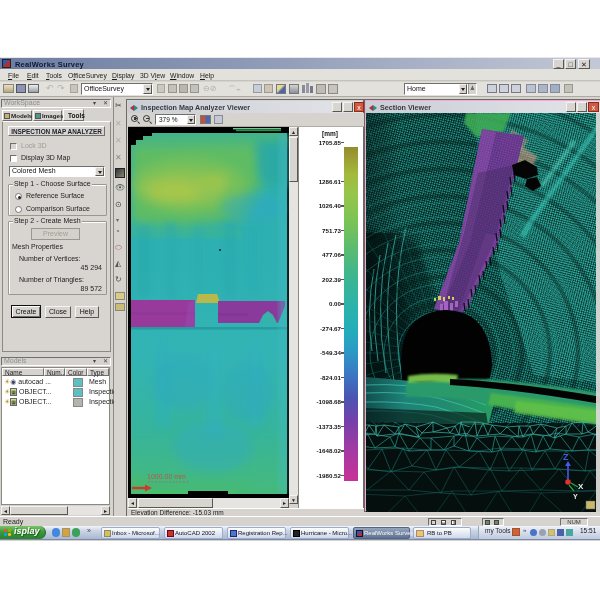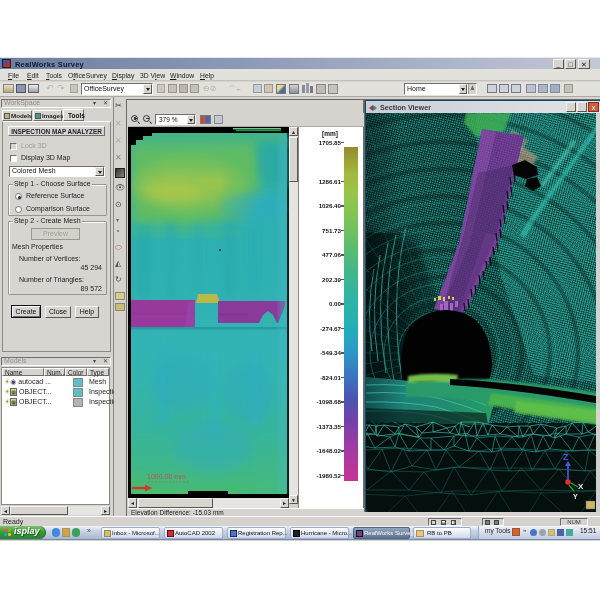--- a/index.html
+++ b/index.html
@@ -190,20 +190,28 @@
   <div class="abs txt" style="left:2px;top:119px;font-size:6px;color:#666;">▾</div>
   <div class="abs txt" style="left:1px;top:130px;color:#666;">◔</div>
   <div class="abs txt" style="left:1px;top:146px;color:#b05a6a;">⬭</div>
   <div class="abs txt" style="left:1px;top:162px;color:#555;">◭</div>
   <div class="abs txt" style="left:1px;top:178px;color:#555;">↻</div>
   <div class="abs" style="left:1px;top:195px;width:10px;height:8px;background:#d8cc88;border:1px solid #887;"></div>
   <div class="abs" style="left:1px;top:206px;width:10px;height:8px;background:#c8bc78;border:1px solid #887;"></div>
 </div>
 
 <div class="abs" id="midwin" style="left:126px;top:99px;width:238px;height:418px;background:#d6d3ce;border:1px solid #6a6a64;">
+  <div class="abs" style="left:1px;top:1px;width:234px;height:12px;background:linear-gradient(90deg,#c9cdd6,#e3e4e8);">
+    <div class="abs" style="left:2px;top:4px;width:0;height:0;border-top:3px solid transparent;border-bottom:3px solid transparent;border-right:4px solid #b03030;"></div>
+    <div class="abs" style="left:6px;top:4px;width:0;height:0;border-top:3px solid transparent;border-bottom:3px solid transparent;border-left:4px solid #2a8a8a;"></div>
+    <div class="abs txt" style="left:13px;top:2px;font-size:7.2px;font-weight:bold;color:#3a3a3a;">Inspection Map Analyzer Viewer</div>
+    <div class="abs btn3d" style="left:204px;top:1px;width:10px;height:10px;"></div>
+    <div class="abs btn3d" style="left:215px;top:1px;width:10px;height:10px;"></div>
+    <div class="abs" style="left:226px;top:1px;width:10px;height:10px;background:#cf5b43;border:1px solid #8d2b1a;color:#fff;font-size:7px;text-align:center;line-height:9px;">x</div>
+  </div>
   <div class="abs" id="midtoolbar" style="left:1px;top:13px;width:236px;height:14px;background:#d6d3ce;border-bottom:1px solid #b0aca4;">
     <div class="abs" style="left:3px;top:2px;width:7px;height:7px;border:1.2px solid #333;border-radius:50%;"></div>
     <div class="abs" style="left:5.5px;top:4.8px;width:3px;height:1.2px;background:#333;"></div>
     <div class="abs" style="left:6.4px;top:3.8px;width:1.2px;height:3px;background:#333;"></div>
     <div class="abs" style="left:9px;top:9px;width:3px;height:1.4px;background:#333;transform:rotate(45deg);"></div>
     <div class="abs" style="left:15px;top:2px;width:7px;height:7px;border:1.2px solid #333;border-radius:50%;"></div>
     <div class="abs" style="left:17.5px;top:4.8px;width:3px;height:1.2px;background:#333;"></div>
     <div class="abs" style="left:21px;top:9px;width:3px;height:1.4px;background:#333;transform:rotate(45deg);"></div>
     <div class="abs sunken" style="left:27px;top:1px;width:41px;height:11px;background:#fff;">
       <div class="abs txt" style="left:3px;top:1px;font-size:6.5px;color:#111;">379 %</div>
@@ -336,21 +344,21 @@
     <div class="abs" style="left:45px;top:20px;width:14px;height:334px;background:linear-gradient(180deg,
       #958b2e 0%,#a3b93c 8%,#96c64a 14%,#7cc355 22%,#5cbc6e 30%,#3fb68d 38%,#2eb3a6 46%,
       #23afb8 54%,#2b9ac6 61%,#3a78c2 68%,#4a55b2 75%,#7440ab 82%,#a13aa4 90%,#c73397 100%);"></div>
   </div>
 
   <div class="abs" style="left:1px;top:408px;width:236px;height:9px;background:#d6d3ce;border-top:1px solid #fff;">
     <div class="abs txt" style="left:3px;top:0px;font-size:6.5px;color:#222;">Elevation Difference: -15.03 mm</div>
   </div>
 </div>
 
-<div class="abs" id="rightwin" style="left:364px;top:99px;width:236px;height:413px;background:#0c4a6e;border:1px solid #6a6a64;border-right:none;">
+<div class="abs" id="rightwin" style="left:364px;top:99px;width:236px;height:413px;background:#f9a8d4;border:1px solid #6a6a64;border-right:none;">
   <div class="abs" style="left:1px;top:1px;width:235px;height:12px;background:linear-gradient(90deg,#c9cdd6,#e3e4e8);">
     <div class="abs" style="left:3px;top:4px;width:0;height:0;border-top:3px solid transparent;border-bottom:3px solid transparent;border-right:4px solid #b03030;"></div>
     <div class="abs" style="left:7px;top:4px;width:0;height:0;border-top:3px solid transparent;border-bottom:3px solid transparent;border-left:4px solid #2a8a8a;"></div>
     <div class="abs txt" style="left:14px;top:2px;font-size:7.2px;font-weight:bold;color:#3a3a3a;">Section Viewer</div>
     <div class="abs btn3d" style="left:200px;top:1px;width:10px;height:10px;"></div>
     <div class="abs btn3d" style="left:211px;top:1px;width:10px;height:10px;"></div>
     <div class="abs" style="left:222px;top:1px;width:11px;height:10px;background:#cf5b43;border:1px solid #8d2b1a;color:#fff;font-size:7px;text-align:center;line-height:9px;">x</div>
   </div>
   <div class="abs" id="sectionbox" style="left:1px;top:13px;width:235px;height:399px;background:#000;">
   <svg width="235" height="399" viewBox="0 0 235 399">

